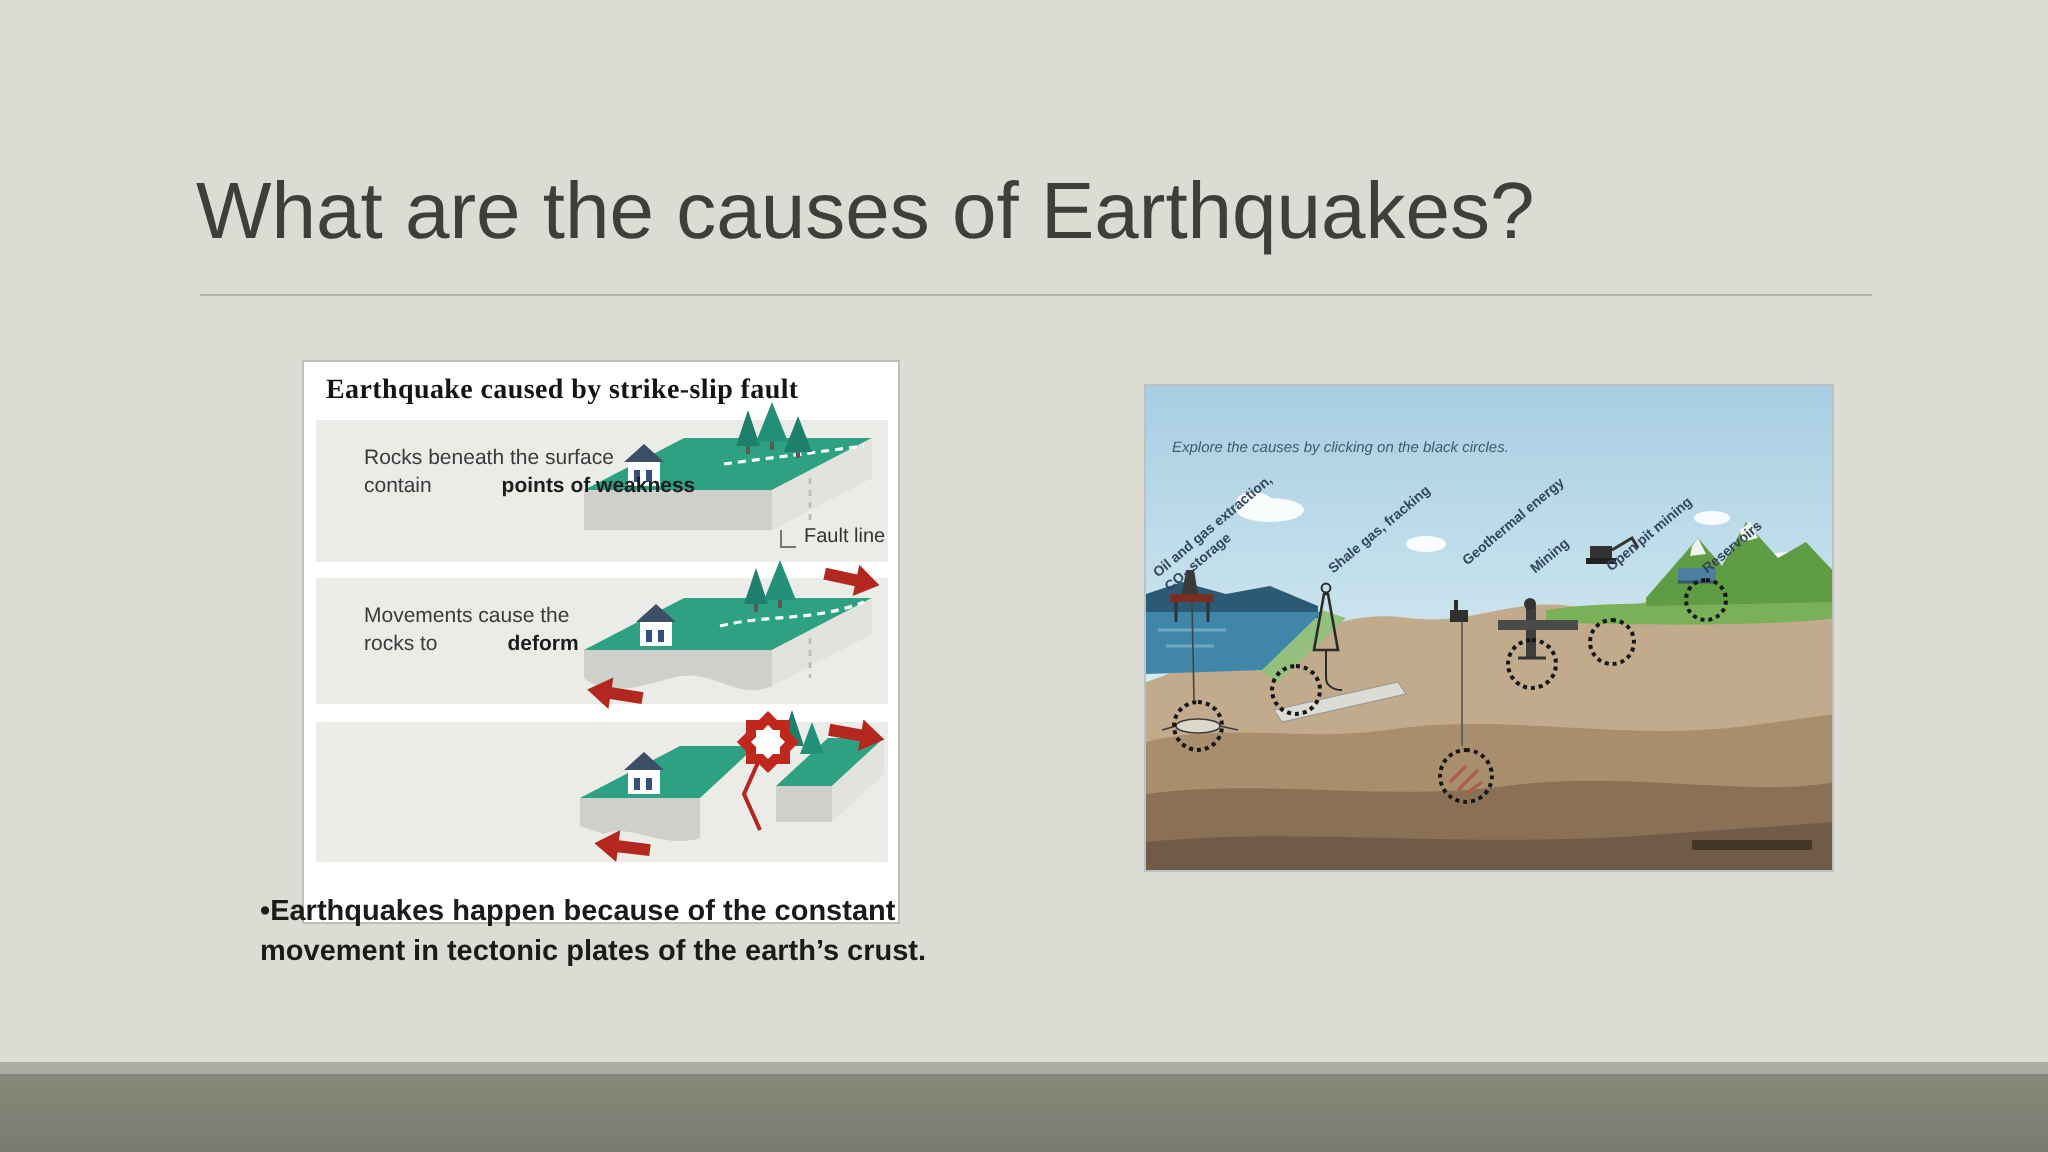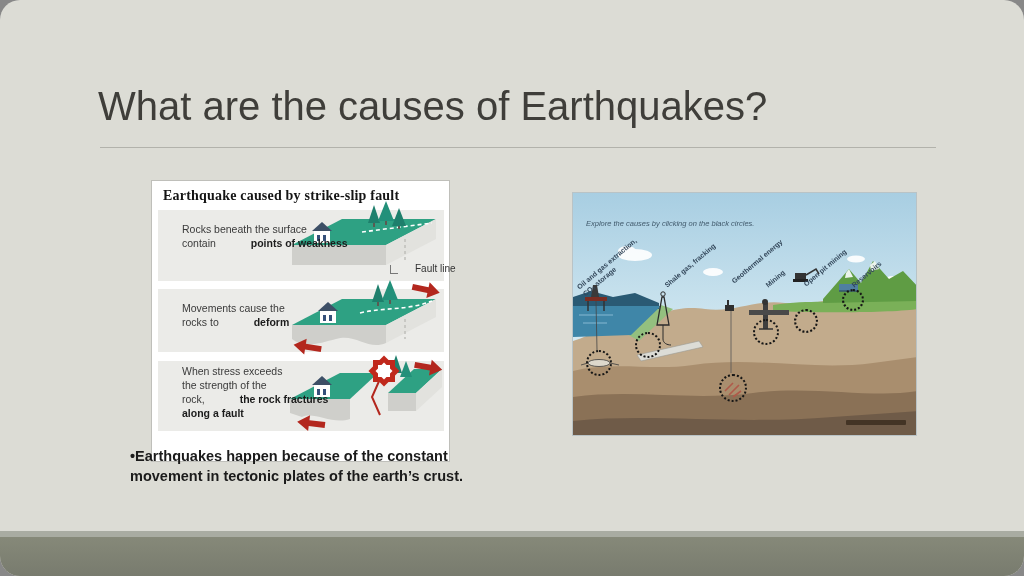--- a/index.html
+++ b/index.html
@@ -1,18 +1,18 @@
 <!DOCTYPE html>
 <html><head>
 <meta charset="utf-8">
 <style>
   html,body{margin:0;padding:0;background:#888;}
   #slide{
     position:relative;width:1024px;height:576px;overflow:hidden;
-    background:#dcdcd5;font-family:"Liberation Sans",sans-serif;border-radius:20px;
+    background:#dcdcd5;font-family:"Liberation Sans",sans-serif;
   }
   .abs{position:absolute;}
   
   #page-title{
     left:98px;top:84px;font-size:40px;color:#3f3e3a;letter-spacing:0;
     font-weight:400;
   }
   #title-rule{left:100px;top:147px;width:836px;height:1px;background:#b2b2ab;}
   #bottom-strip{left:0;top:531px;width:1024px;height:6px;background:#a9aca2;}
   #bottom-band{left:0;top:537px;width:1024px;height:39px;
@@ -41,21 +41,21 @@
     position:absolute;left:30px;font-size:10.5px;line-height:1.32;color:#3a3a3a;
     white-space:pre-line;z-index:3;
   }
   .panel-text b{color:#1c1c1c;padding-left:32px;}
   #panel-text-1{top:42px;}
   #panel-text-2{top:121px;}
   #panel-text-3{top:184px;}
   .block-svg{position:absolute;z-index:2;}
   #fault-line-label{
     left:238px;top:82px;font-size:10px;color:#333;z-index:4;white-space:nowrap;
-    display:flex;align-items:flex-end;gap:13px;
+    display:flex;align-items:flex-end;
   }
   #fault-line-elbow{
     display:inline-block;width:7px;height:8px;margin-right:4px;
     border-left:1px solid #777;border-bottom:1px solid #777;
   }
 
   
   #fig-right{
     left:572px;top:192px;width:345px;height:244px;overflow:hidden;
     border:1px solid #b9c3c6;box-sizing:border-box;
@@ -105,24 +105,20 @@
     <div class="abs fig-title">Earthquake caused by strike-slip fault</div>
 
     <div class="abs panel" id="panel-1"></div>
     <div class="abs panel" id="panel-2"></div>
     <div class="abs panel" id="panel-3"></div>
 
     <div class="panel-text" id="panel-text-1"><span>Rocks beneath the surface
 contain </span><b>points of weakness</b></div>
     <div class="panel-text" id="panel-text-2"><span>Movements cause the
 rocks to </span><b>deform</b></div>
-    <div class="panel-text" id="panel-text-3"><span>When stress exceeds
-the strength of the
-rock, </span><b>the rock fractures
-along a fault</b></div>
 
     <div class="abs" id="fault-line-label">
       <span id="fault-line-elbow"></span>
       <span>Fault line</span>
     </div>
 
     <svg class="block-svg" style="left:132px;top:16px;" width="164" height="84" viewBox="0 0 164 84">
       <polygon points="8,48 58,22 152,22 102,48" fill="#2ea183"></polygon>
       <polygon points="102,48 152,22 152,42 102,68" fill="#e2e2de"></polygon>
       <polygon points="8,48 102,48 102,68 8,68" fill="#cfcfcb"></polygon>

